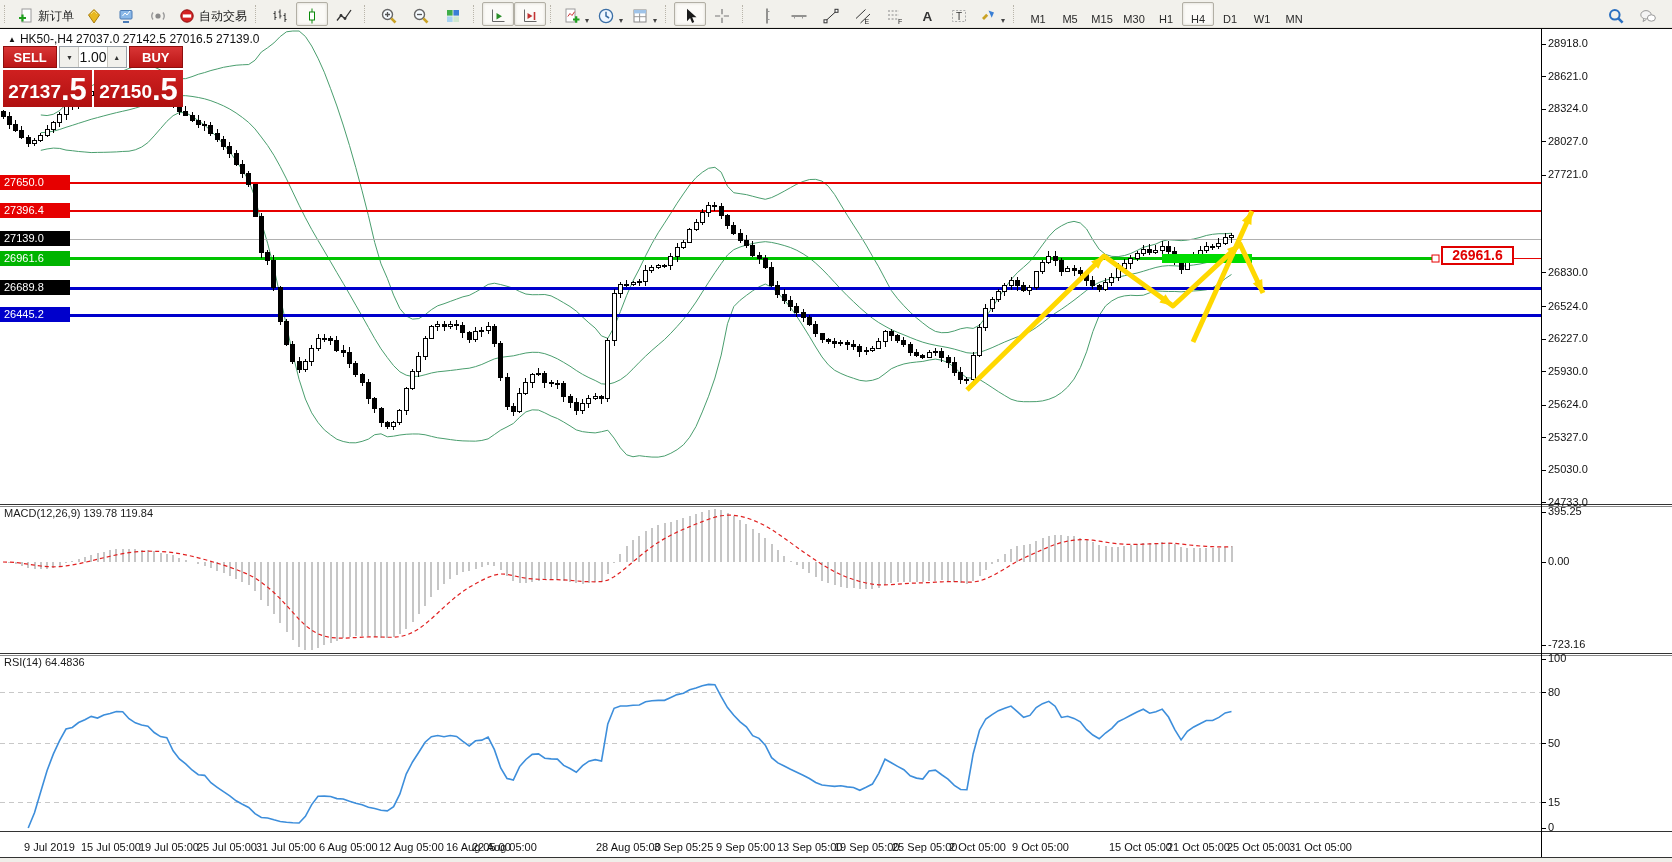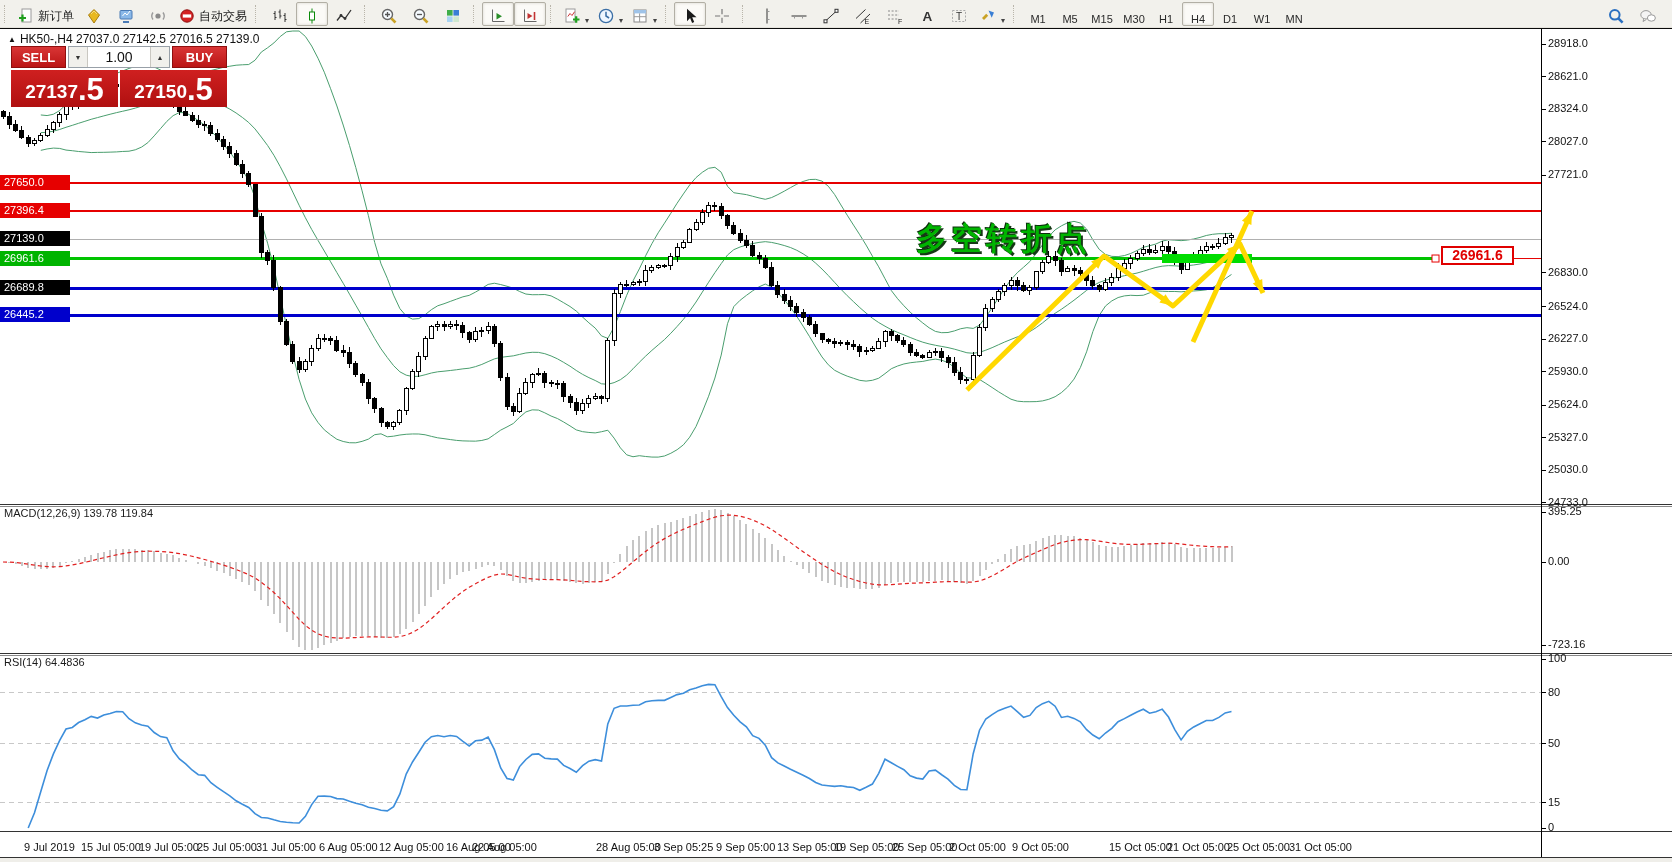--- a/index.html
+++ b/index.html
@@ -22,21 +22,21 @@
   #gfx{position:absolute;left:0;top:0;z-index:2;pointer-events:none;}
   #overlay{position:absolute;left:0;top:0;width:1672px;height:862px;z-index:4;pointer-events:none;}
   .ax-tick{position:absolute;font-size:11px;color:#111;white-space:nowrap;}
   .ax-label{position:absolute;left:1543px;width:66px;height:15px;line-height:15px;font-size:11px;
     color:#fff;padding-left:4px;white-space:nowrap;}
   .date-lbl{position:absolute;top:841px;font-size:11px;color:#111;white-space:nowrap;padding-left:24px;}
   .pane-lbl{position:absolute;font-size:11px;color:#1a1a1a;white-space:nowrap;}
   #chart-title{position:absolute;left:8px;top:32px;font-size:12px;color:#111;z-index:6;white-space:nowrap;}
   #chart-title .arr{font-size:8px;vertical-align:1px;margin-right:4px;}
   
-  #ticket{position:absolute;left:11px;top:46px;width:216px;z-index:6;}
+  #ticket{position:absolute;left:3px;top:46px;width:180px;z-index:6;}
   #ticket .row1{display:flex;height:22px;gap:2px;}
   .tk-btn{width:53px;background:linear-gradient(#d93535,#bb1515);color:#fff;font-weight:bold;
     font-size:13px;display:flex;align-items:center;justify-content:center;border:1px solid #8f0e0e;}
   .spin{flex:1;display:flex;border:1px solid #98a0a8;background:#fff;}
   .spin-btn{width:18px;background:#f1f0ec;display:flex;align-items:center;justify-content:center;
     font-size:7px;color:#333;}
   .spin-btn.l{border-right:1px solid #c9c7c1;}
   .spin-btn.r{border-left:1px solid #c9c7c1;}
   .spin-val{flex:1;text-align:center;font-size:14px;line-height:20px;color:#111;}
   #ticket .row2{display:flex;gap:2px;height:37px;margin-top:2px;}
@@ -1012,21 +1012,20 @@
         <span class="pm">27137</span>
           <span class="pp">.5</span>
       </div>
       <div class="price-block">
         <span class="pm">27150</span>
           <span class="pp">.5</span>
       </div>
     </div>
   </div>
 
-  <div id="annotation">多空转折点</div>
   <div id="callout">26961.6</div>
 
   <div id="overlay">
     <div class="pane-lbl" style="left:4px;top:507px">MACD(12,26,9) 139.78 119.84</div>
     <div class="pane-lbl" style="left:4px;top:656px">RSI(14) 64.4836</div>
   <div class="ax-tick" style="left: 1548px; top: 37px;">28918.0</div>
       <div class="ax-tick" style="left: 1548px; top: 69.5658px;">28621.0</div>
       <div class="ax-tick" style="left: 1548px; top: 102.132px;">28324.0</div>
       <div class="ax-tick" style="left: 1548px; top: 134.697px;">28027.0</div>
       <div class="ax-tick" style="left: 1548px; top: 168.25px;">27721.0</div>

